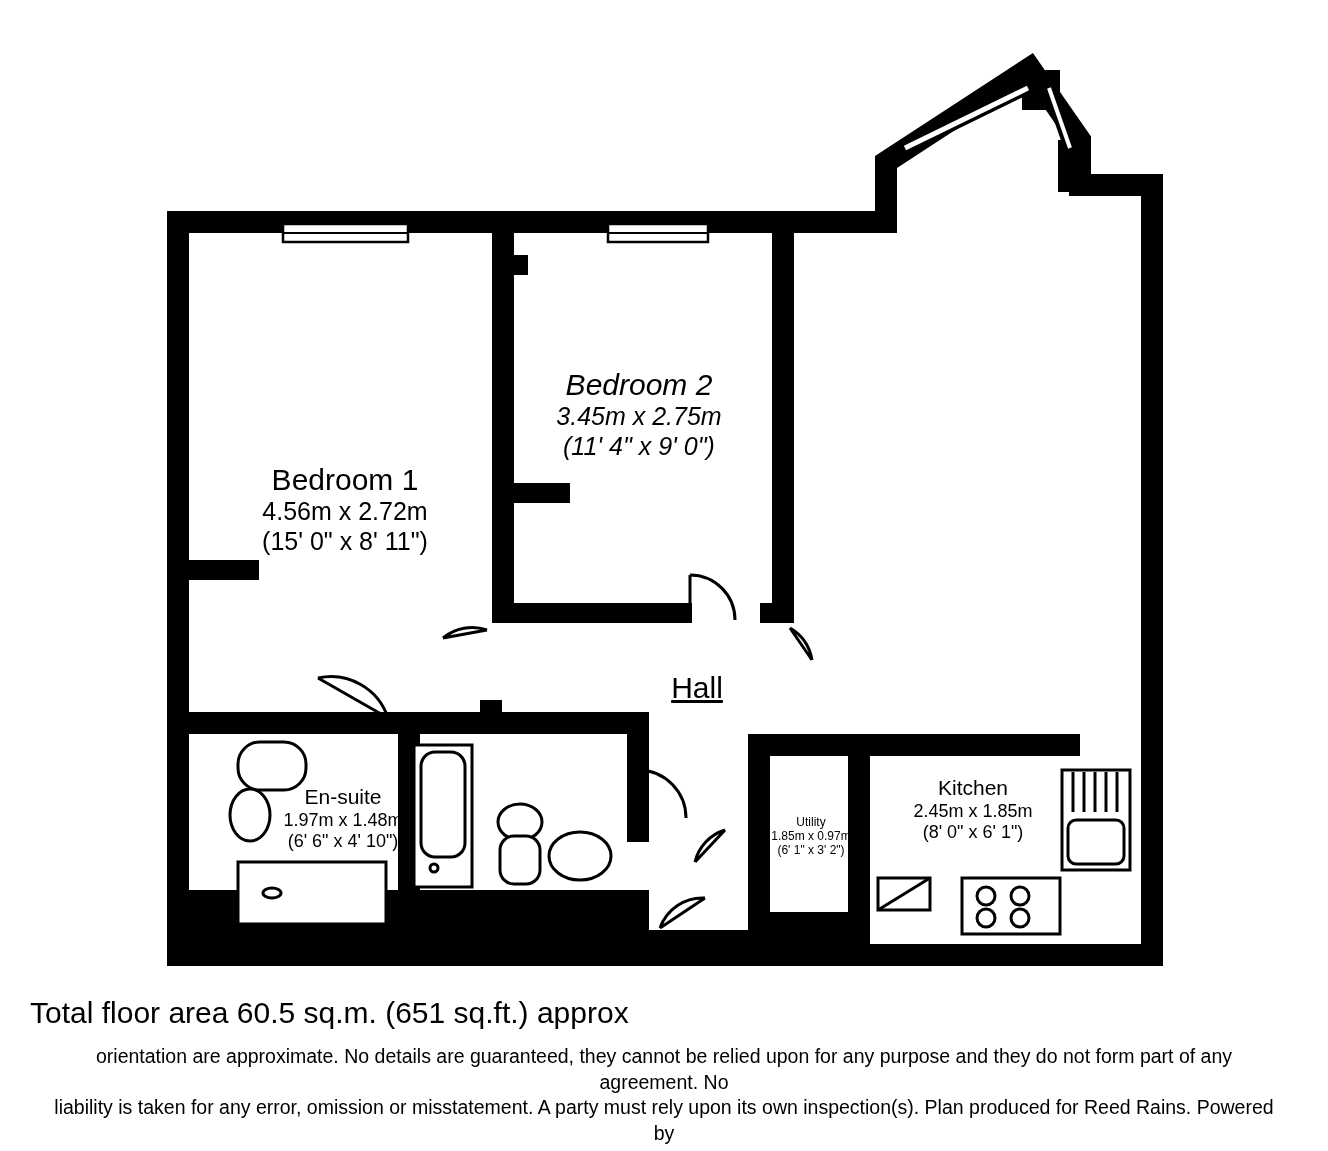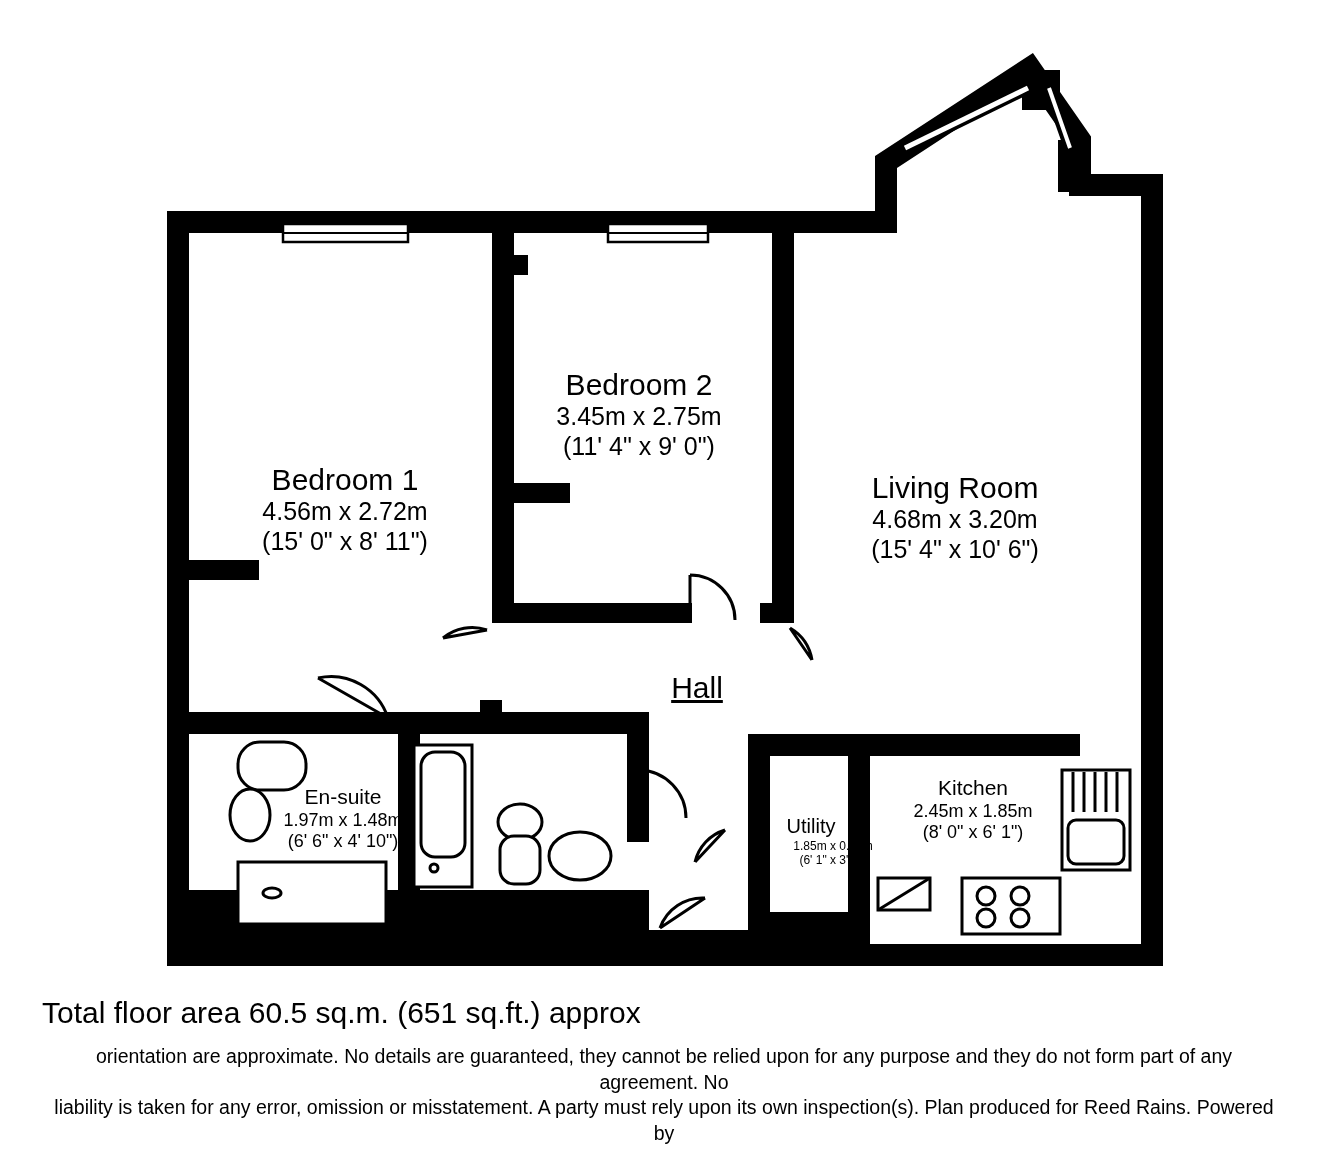--- a/index.html
+++ b/index.html
@@ -35,33 +35,33 @@
     display: block;
     font-size: 30px;
     font-weight: 400;
   }
   .room-dim {
     display: block;
     font-size: 25px;
   }
   .room-label.small .room-name { font-size: 21px; }
   .room-label.small .room-dim { font-size: 18px; }
-  .room-label.tiny .room-name { font-size: 20px; }
-  .room-label.tiny .room-dim { font-size: 12px; padding-left: 44px; }
+  .room-label.tiny .room-name { font-size: 12px; }
+  .room-label.tiny .room-dim { font-size: 12px; }
   .room-label.plain .room-name { font-size: 30px; }
 
   #footer {
     position: absolute;
     left: 0;
     top: 990px;
     width: 1328px;
   }
   #total-area {
     font-size: 30px;
-    margin-left: 42px;
+    margin-left: 30px;
     margin-top: 6px;
     white-space: nowrap;
   }
   #disclaimer {
     margin-top: 14px;
     padding: 0 52px;
     font-size: 19.5px;
     line-height: 1.32;
     text-align: center;
   }
@@ -181,31 +181,26 @@
       </g>
     </g>
   </svg>
 
   <div class="room-label" style="left:345px; top:462px; transform:translateX(-50%);">
     <span class="room-name">Bedroom 1</span>
     <span class="room-dim">4.56m x 2.72m</span>
     <span class="room-dim">(15' 0" x 8' 11")</span>
   </div>
 
-  <div class="room-label" style="left:639px; top:367px; transform:translateX(-50%);">
+  <div class="room-label" style="left:639px; top:367px; transform:translateX(-50%);font-style:italic;">
     <span class="room-name">Bedroom 2</span>
     <span class="room-dim">3.45m x 2.75m</span>
     <span class="room-dim">(11' 4" x 9' 0")</span>
   </div>
 
-  <div class="room-label" style="left:955px; top:470px; transform:translateX(-50%);">
-    <span class="room-name">Living Room</span>
-    <span class="room-dim">4.68m x 3.20m</span>
-    <span class="room-dim">(15' 4" x 10' 6")</span>
-  </div>
 
   <div class="room-label plain" style="left:697px; top:670px; transform:translateX(-50%);text-decoration:underline;">
     <span class="room-name">Hall</span>
   </div>
 
   <div class="room-label small" style="left:343px; top:785px; transform:translateX(-50%);">
     <span class="room-name">En-suite</span>
     <span class="room-dim">1.97m x 1.48m</span>
     <span class="room-dim">(6' 6" x 4' 10")</span>
   </div>

